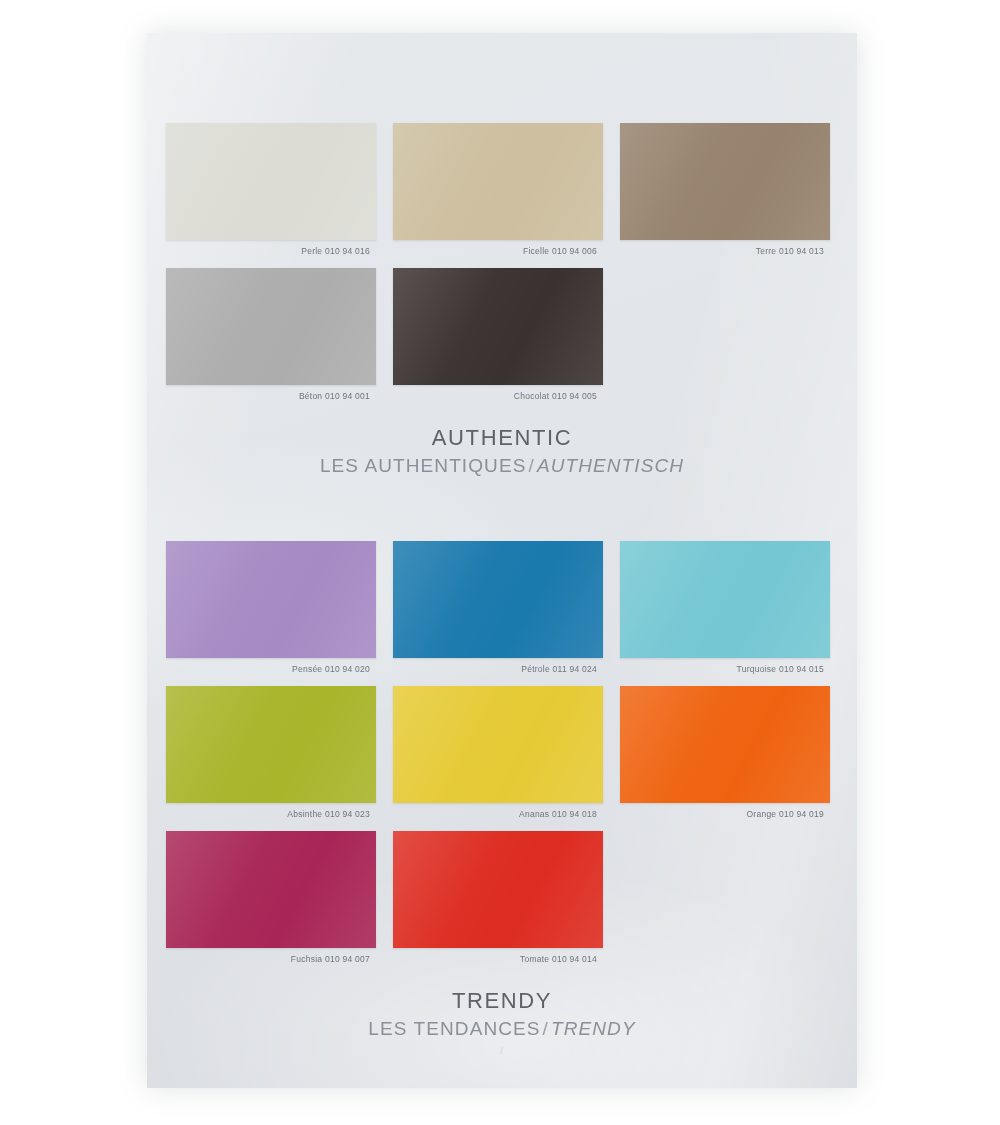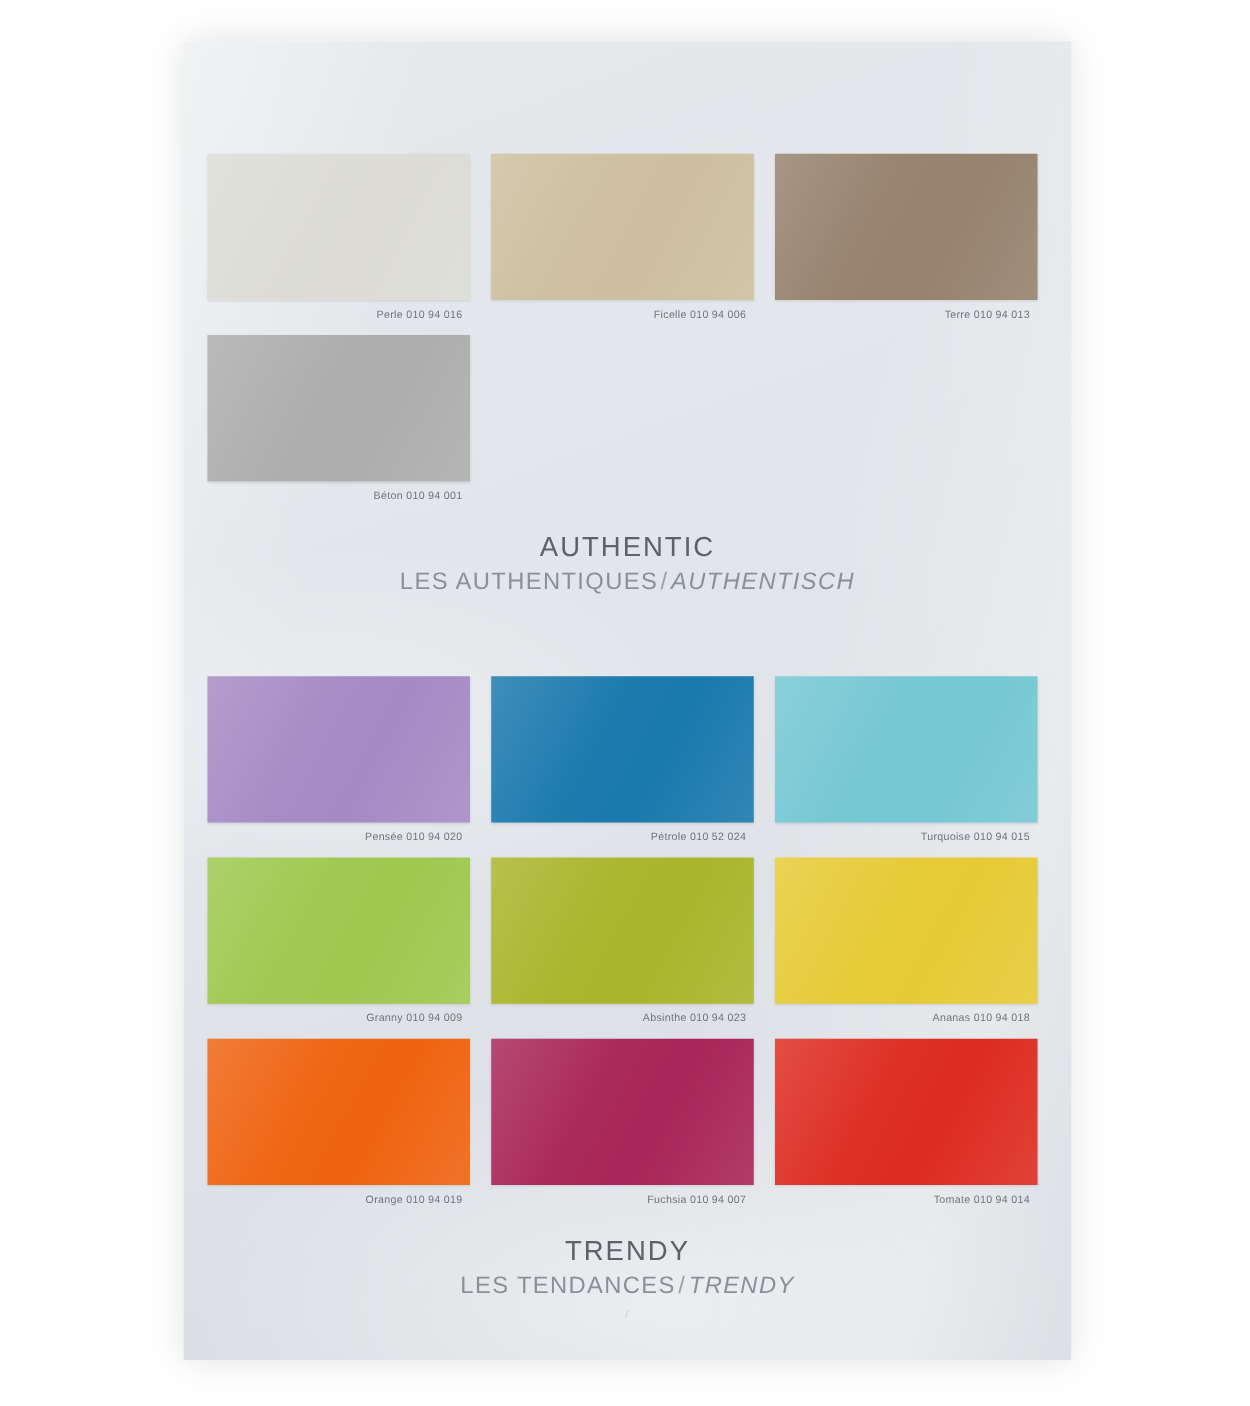--- a/index.html
+++ b/index.html
@@ -152,20 +152,24 @@
           <div class="swatch-chip" style="background-color: rgb(150, 130, 109);"></div>
           <div class="swatch-label">Terre 010 94 013</div>
         </div>
 
         <div class="swatch-cell">
           <div class="swatch-chip" style="background-color: rgb(173, 173, 173);"></div>
           <div class="swatch-label">Béton 010 94 001</div>
         </div>
 
 
+        <div class="swatch-cell">
+          <div class="swatch-chip" style="background-color: rgb(58, 50, 48);"></div>
+          <div class="swatch-label">Chocolat 010 94 005</div>
+        </div>
 
       </div>
 
       <div class="section-heading">
         <div class="heading-main">AUTHENTIC</div>
         <div class="heading-sub">
           <span class="fr">LES AUTHENTIQUES</span><span class="sep">/</span><span class="de">AUTHENTISCH</span>
         </div>
       </div>
     </div>
@@ -173,32 +177,28 @@
     <div class="section section-trendy">
       <div class="swatch-grid">
 
         <div class="swatch-cell">
           <div class="swatch-chip" style="background-color: rgb(166, 138, 196);"></div>
           <div class="swatch-label">Pensée 010 94 020</div>
         </div>
 
         <div class="swatch-cell">
           <div class="swatch-chip" style="background-color: rgb(26, 121, 173);"></div>
-          <div class="swatch-label">Pétrole 010 52 024</div>
+          <div class="swatch-label">Pétrole 011 94 024</div>
         </div>
 
         <div class="swatch-cell">
           <div class="swatch-chip" style="background-color: rgb(116, 199, 211);"></div>
           <div class="swatch-label">Turquoise 010 94 015</div>
         </div>
 
-        <div class="swatch-cell">
-          <div class="swatch-chip" style="background-color: rgb(158, 200, 78);"></div>
-          <div class="swatch-label">Granny 010 94 009</div>
-        </div>
 
         <div class="swatch-cell">
           <div class="swatch-chip" style="background-color: rgb(169, 181, 43);"></div>
           <div class="swatch-label">Absinthe 010 94 023</div>
         </div>
 
         <div class="swatch-cell">
           <div class="swatch-chip" style="background-color: rgb(230, 202, 53);"></div>
           <div class="swatch-label">Ananas 010 94 018</div>
         </div>

